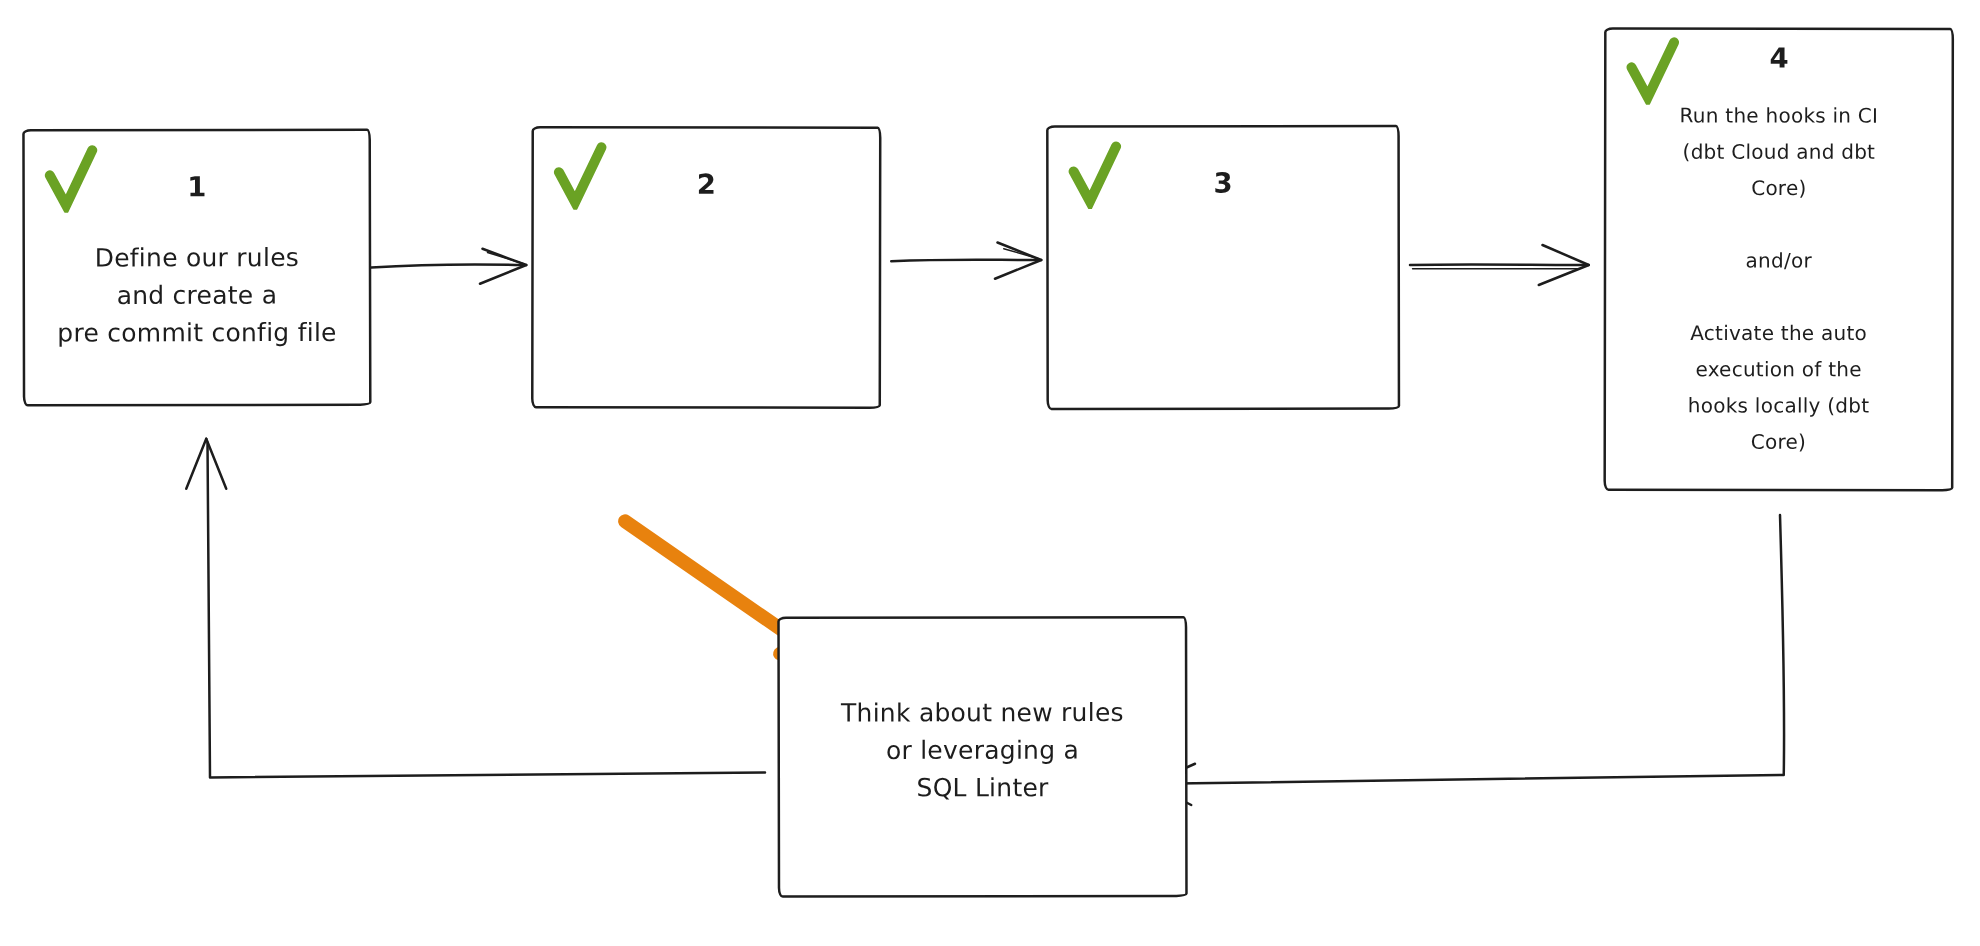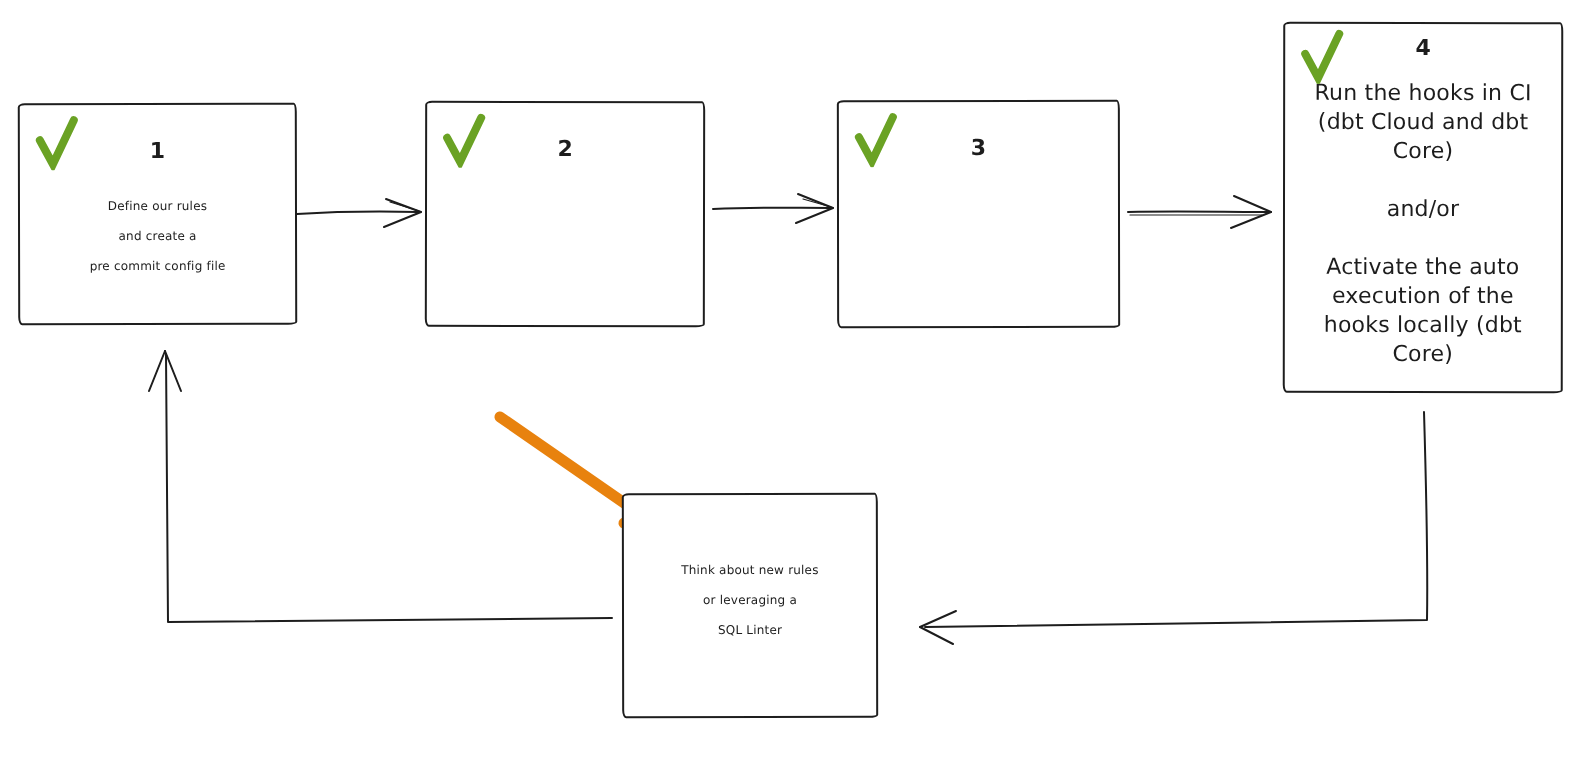--- a/index.html
+++ b/index.html
@@ -27,21 +27,21 @@
     position: absolute;
     background: #ffffff;
     border: 2px solid #1e1e1e;
     border-radius: 7px 3px 9px 4px / 4px 9px 3px 8px;
     box-sizing: border-box;
   }
   .box--step1 { left: 18px;   top: 103px; width: 279px; height: 222px; transform: rotate(-0.12deg); }
   .box--step2 { left: 425px;  top: 101px; width: 280px; height: 226px; transform: rotate(0.1deg); }
   .box--step3 { left: 837px;  top: 100px; width: 283px; height: 228px; transform: rotate(-0.08deg); }
   .box--step4 { left: 1283px; top: 22px;  width: 280px; height: 371px; transform: rotate(0.08deg); }
-  .box--loop  { left: 622px;  top: 493px; width: 256px; height: 225px; transform: rotate(-0.1deg); }
+  .box--loop  { left: 622px;  top: 493px; width: 328px; height: 225px; transform: rotate(-0.1deg); }
 
   .check {
     position: absolute;
     left: 15px;
     top: 9px;
     width: 44px;
     height: 56px;
   }
   .box--step4 .check { top: 4px; }
 
@@ -50,28 +50,28 @@
     text-align: center;
     font-size: 22px;
     line-height: 26px;
     font-weight: bold;
   }
   .box--step4 .step-num { margin-top: 11px; }
 
   .step-text {
     margin-top: 27px;
     text-align: center;
-    font-size: 12px;
+    font-size: 20px;
     line-height: 30px;
     white-space: pre-line;
     letter-spacing: 0.2px;
   }
   .box--step4 .step-text {
     margin-top: 17px;
-    font-size: 22px;
+    font-size: 16px;
     line-height: 29px;
   }
   .box--loop .step-text {
     margin-top: 60px;
   }
 </style>
 </head>
 <body>
 
 <div class="canvas">

